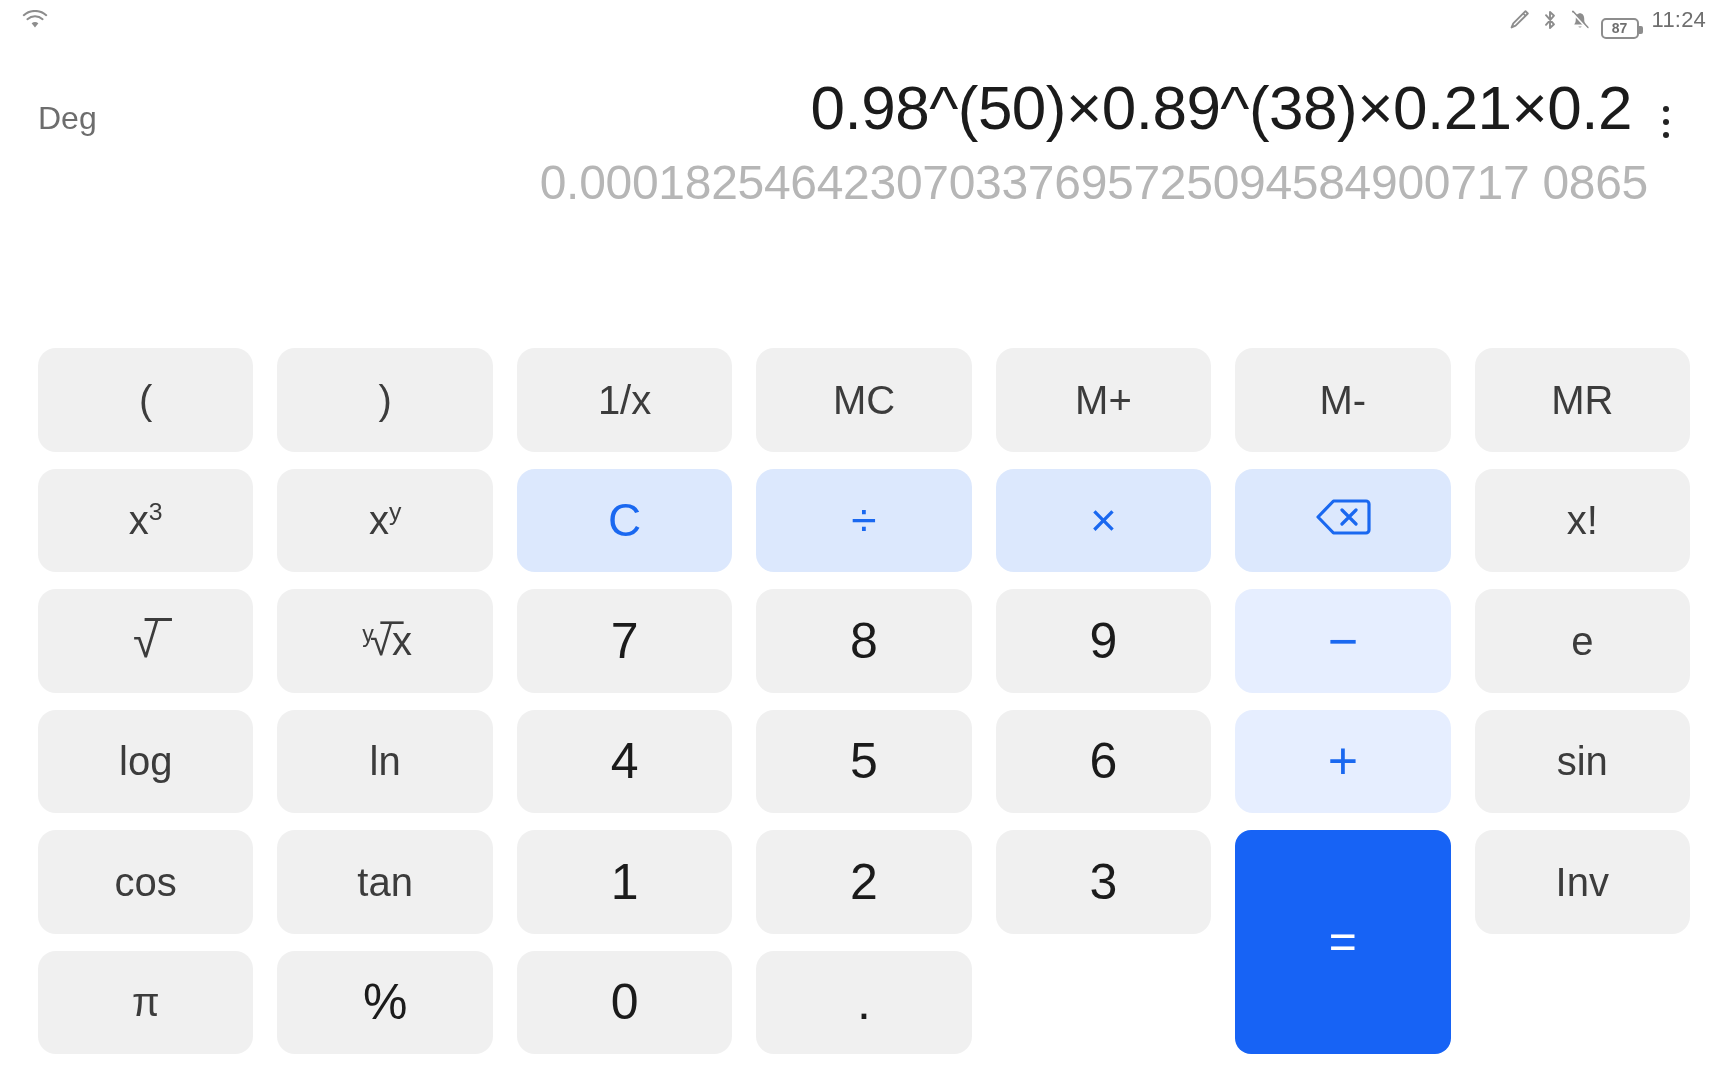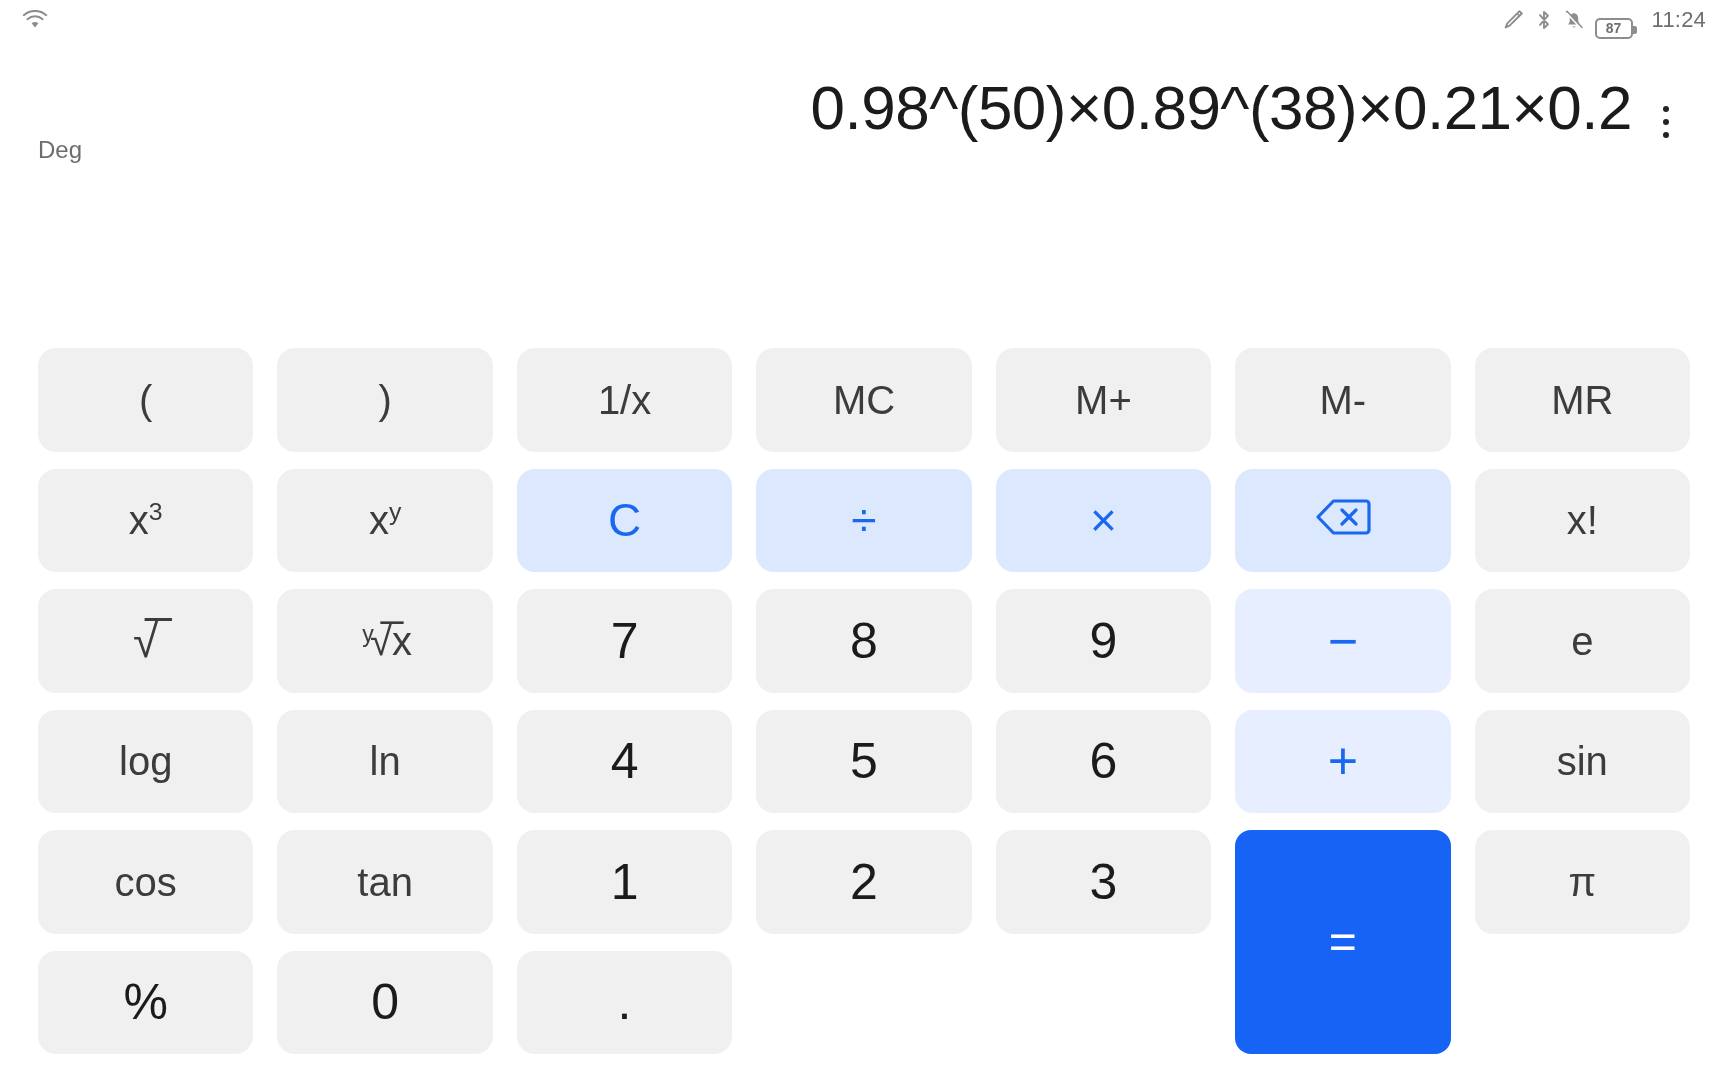--- a/index.html
+++ b/index.html
@@ -23,21 +23,21 @@
   }
   .status-left { display: flex; align-items: center; gap: 8px; }
   .status-right {
     display: flex; align-items: center; gap: 11px;
     color: #8d8d8d;
   }
   .status-right .time {
     font-size: 22px;
     color: #6f6f6f;
     letter-spacing: 0.2px;
-    margin-left: 8px;
+    margin-left: 2px;
   }
   .sicon { display: inline-flex; align-items: center; justify-content: center; }
 
   .battery {
     position: relative;
     width: 38px; height: 21px;
     border: 2px solid #8d8d8d;
     border-radius: 5px;
     display: flex; align-items: center; justify-content: center; margin-top: 16px;
   }
@@ -58,23 +58,22 @@
 
   
   .display {
     position: absolute;
     top: 40px; left: 0;
     width: 1728px; height: 250px;
   }
   .deg-label {
     position: absolute;
     left: 38px; top: 60px;
-    font-size: 24px;
+    font-size: 32px;
     color: #6d6d6d;
-    margin-top: 36px;
   }
   .expr-row {
     position: absolute;
     left: 0; right: 0; top: 32px;
     display: flex;
     align-items: flex-start;
     justify-content: flex-end;
     padding-right: 36px;
   }
   .expression {
@@ -219,20 +218,21 @@
 
   <div class="expr-row">
     <div class="expression">0.98^(50)×0.89^(38)×0.21×0.2</div>
     <div class="overflow-menu">
       <span></span>
       <span></span>
       <span></span>
     </div>
   </div>
 
+  <div class="result">0.000182546423070337695725094584900717 0865</div>
 </div>
 
 <div class="keypad" id="keypad">
     <div class="key">
       <span>(</span>
     </div>
     <div class="key">
       <span>)</span>
     </div>
     <div class="key">
@@ -328,20 +328,23 @@
     <div class="key num">
       <span>2</span>
     </div>
     <div class="key num">
       <span>3</span>
     </div>
     <div class="key equals">
       <span>=</span>
     </div>
     <div class="key">
+      <span>Inv</span>
+    </div>
+    <div class="key">
       <span>π</span>
     </div>
     <div class="key num">
       <span>%</span>
     </div>
     <div class="key num">
       <span>0</span>
     </div>
     <div class="key num">
       <span>.</span>

